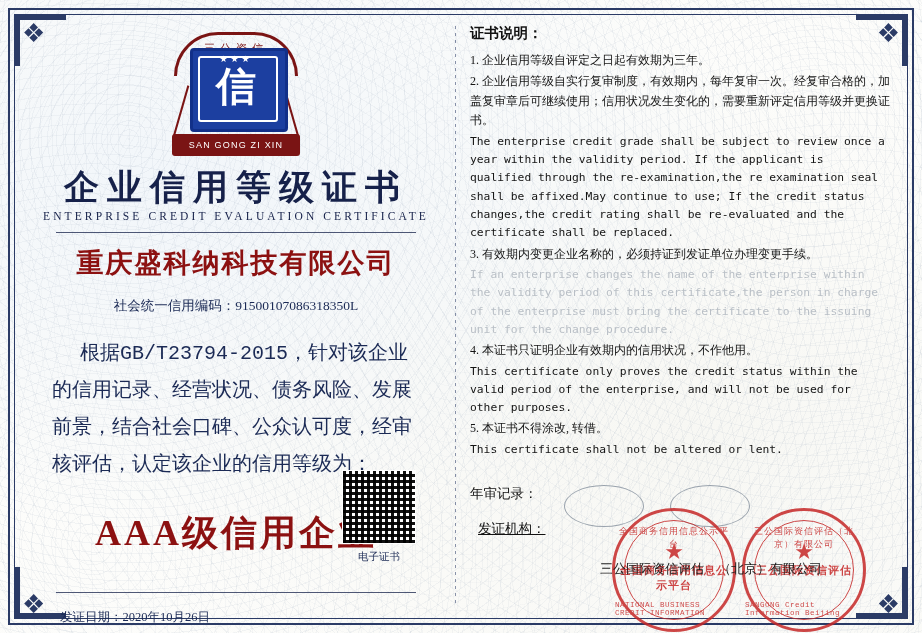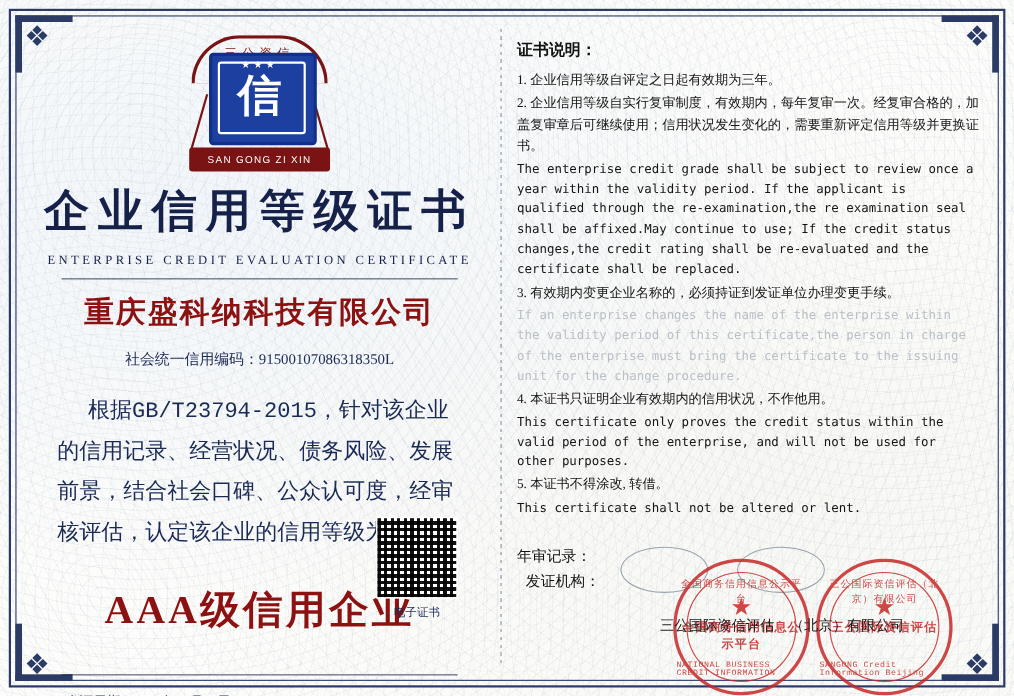--- a/index.html
+++ b/index.html
@@ -98,27 +98,27 @@
   .emblem .wheat-l{left:24px;transform:rotate(16deg);}
   .emblem .wheat-r{right:24px;transform:rotate(-16deg);border-left:none;border-right:2px solid #7a1414;}
   .emblem .stars{
     position:absolute;left:0;right:0;top:24px;color:#ffffff;font-size:9px;letter-spacing:3px;
   }
 
   .title-cn{
     margin-top:6px;
     font-family:"Liberation Serif", serif;
     font-weight:bold;
-    font-size:41px;
+    font-size:35px;
     letter-spacing:8px;
     color:#16214a;
     line-height:1.15;
   }
   .title-en{
-    margin-top:16px;
+    margin-top:2px;
     font-size:11.5px;
     letter-spacing:3.1px;
     color:#16214a;
     font-family:"Liberation Serif", serif;
   }
   .rule{
     margin:10px auto 0;width:360px;height:1px;background:#16214a;opacity:.75;
   }
   .cert-no{
     margin-top:10px;font-size:13px;color:#1b2a55;
@@ -186,21 +186,21 @@
 
   
   .vdiv{
     position:absolute;left:455px;top:26px;width:1px;height:580px;
     background:repeating-linear-gradient(180deg,#2b3b66 0 3px, rgba(0,0,0,0) 3px 7px);
     opacity:.55;
   }
 
   
   .right{
-    position:absolute;left:470px;top:36px;width:420px;
+    position:absolute;left:470px;top:24px;width:420px;
     color:#111;
   }
   .rt-title{
     font-size:14.5px;font-weight:bold;color:#111;
     font-family:"Liberation Serif", serif;
     margin-bottom:8px;
   }
   .note{
     font-size:11.3px;
     line-height:1.62;
@@ -215,21 +215,21 @@
     font-size:13.5px;font-family:"Liberation Serif", serif;color:#111;
     display:flex;align-items:flex-start;gap:26px;
   }
   .ring{
     width:78px;height:40px;border:1px solid #9aa3ad;border-radius:50%;
   }
   .issuer{
     position:absolute;left:478px;top:520px;width:430px;
     font-size:13.5px;font-family:"Liberation Serif", serif;color:#111;
   }
-  .issuer-line{display:flex;align-items:flex-start;gap:10px;}
+  .issuer-line{display:flex;align-items:flex-start;gap:10px;text-decoration:underline;}
   .issuer-names{
     position:absolute;left:600px;top:560px;width:320px;
     font-size:13px;font-family:"Liberation Serif", serif;color:#1a1a1a;
     display:flex;gap:14px;
   }
   
   .stamp{
     position:absolute;width:118px;height:118px;border-radius:50%;
     border:3px solid #c62828;color:#c62828;opacity:.85;
   }

